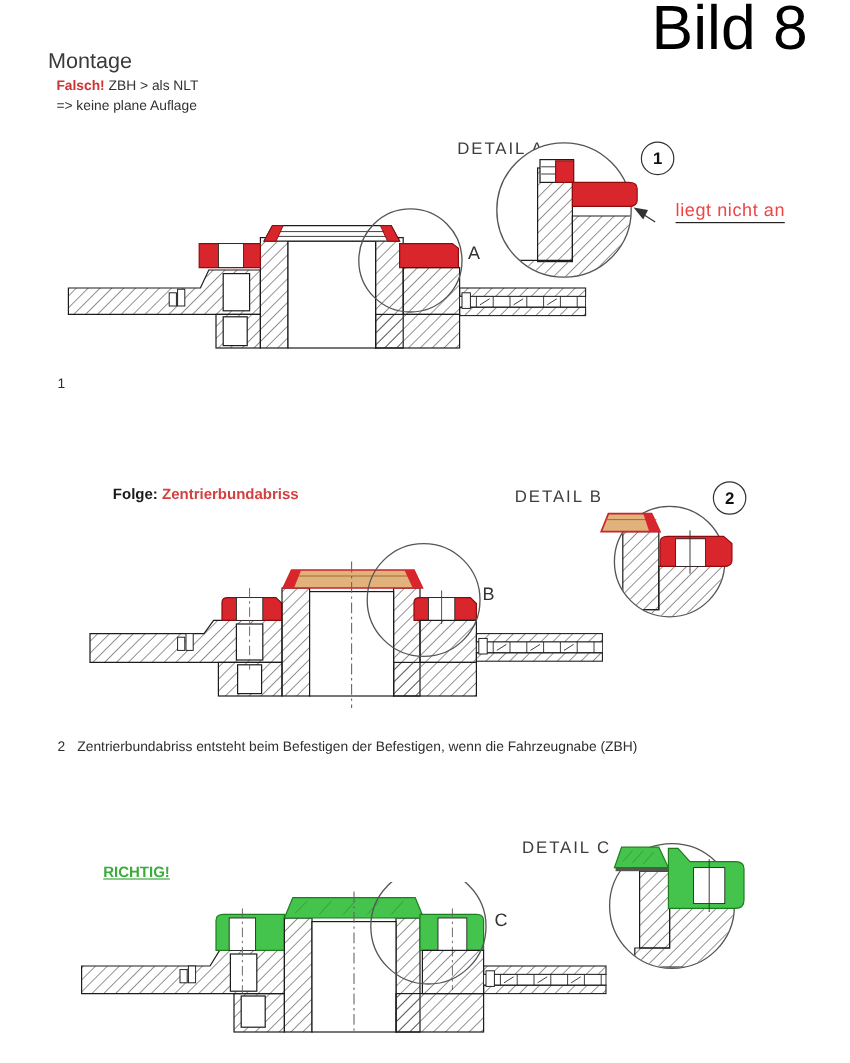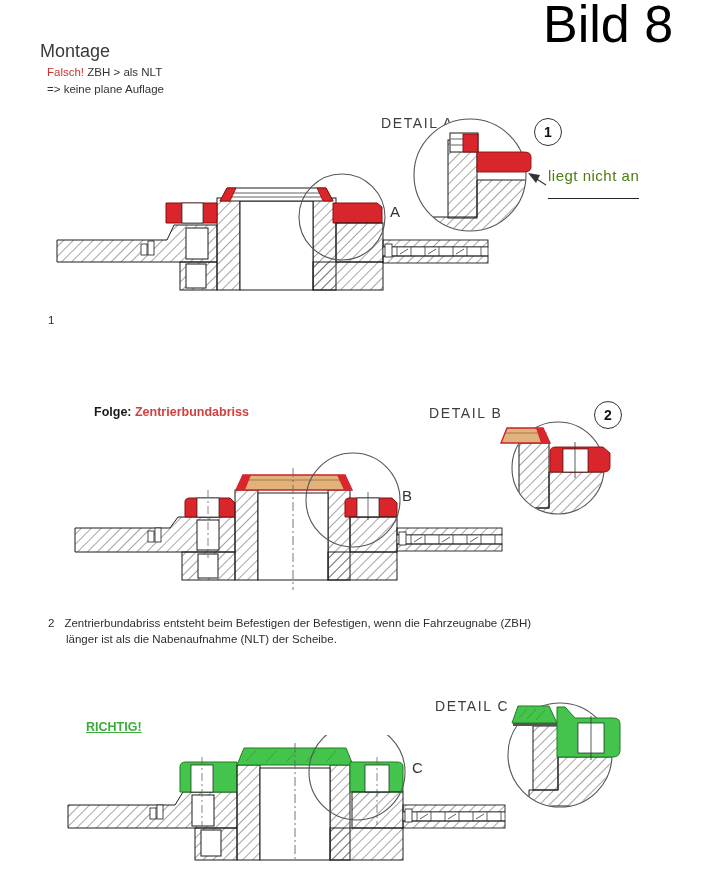--- a/index.html
+++ b/index.html
@@ -2,25 +2,25 @@
 <html><head>
 <meta charset="utf-8">
 <style>
   html,body{margin:0;padding:0;background:#fff;}
   .page{position:relative;width:708px;height:886px;background:#ffffff;overflow:hidden;
         font-family:"Liberation Sans",sans-serif;color:#2e2e2e;}
   .abs{position:absolute;}
   .page-title{left:40px;top:13px;font-size:18px;color:#3a3a3a;margin-top:28px;}
   .figure-label{left:543px;top:-6px;font-size:52px;color:#000;letter-spacing:0px;}
   .warn-block{left:47px;top:64px;font-size:11.5px;line-height:17px;color:#333;}
-  .warn-red{color:#cc3333;font-weight:normal;}
+  .warn-red{color:#cc3333;font-weight:bold;}
   .detail-label{font-size:14px;letter-spacing:1.6px;color:#3d3d3d;}
   .badge{width:26px;height:26px;border:1.7px solid #333;border-radius:50%;background:#fff;
          display:flex;align-items:center;justify-content:center;font-size:14px;font-weight:bold;color:#111;}
-  .annotation{font-size:15px;color:#4d7c0f;border-bottom:1.2px solid #222;padding-bottom:14px;letter-spacing:0.5px;}
+  .annotation{font-size:15px;color:#ef4444;border-bottom:1.2px solid #222;padding-bottom:1px;letter-spacing:0.5px;margin-left:15px;}
   .marker{font-size:15px;color:#333;}
   .caption{font-size:11.5px;color:#2e2e2e;display:flex;gap:10px;}
   .caption .num{flex:0 0 auto;}
   .result-line{font-size:12.5px;font-weight:bold;color:#1a1a1a;margin-left:42px;}
   .result-red{color:#d43f3f;}
   .ok-label{font-size:12.5px;font-weight:bold;color:#3cab3c;text-decoration:underline;}
   svg{display:block;}
 </style>
 </head>
 <body>
@@ -196,23 +196,20 @@
     </g>
     <circle cx="293" cy="60" r="47" fill="none" stroke="#555" stroke-width="1.1"></circle>
   </svg>
   <div class="abs marker" style="left:402px;top:487px">B</div>
 
   <div class="abs" style="left:48px;top:617px;width:660px">
     <div class="caption">
       <span class="num">2</span>
       <span>Zentrierbundabriss entsteht beim Befestigen der Befestigen, wenn die Fahrzeugnabe (ZBH)</span>
     </div>
-    <div class="caption" style="margin-left:18px;margin-top:4px">
-      <span>länger ist als die Nabenaufnahme (NLT) der Scheibe.</span>
-    </div>
   </div>
 
   <div class="abs ok-label" style="left:86px;top:720px">RICHTIG!</div>
   <div class="abs detail-label" style="left:435px;top:698px">DETAIL C</div>
 
   <svg class="abs" style="left:505px;top:690px" width="200" height="118" viewBox="0 0 200 118">
     <defs>
       <pattern id="h6" width="7" height="7" patternUnits="userSpaceOnUse" patternTransform="rotate(45)">
         <line x1="0" y1="0" x2="0" y2="7" stroke="#4a4a4a" stroke-width="1"></line>
       </pattern>

